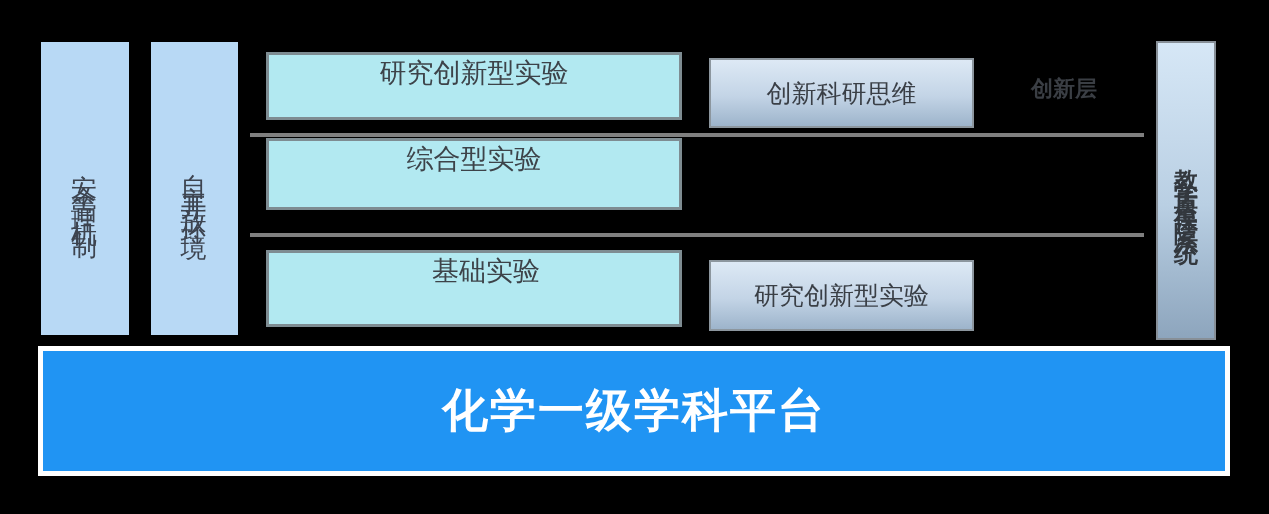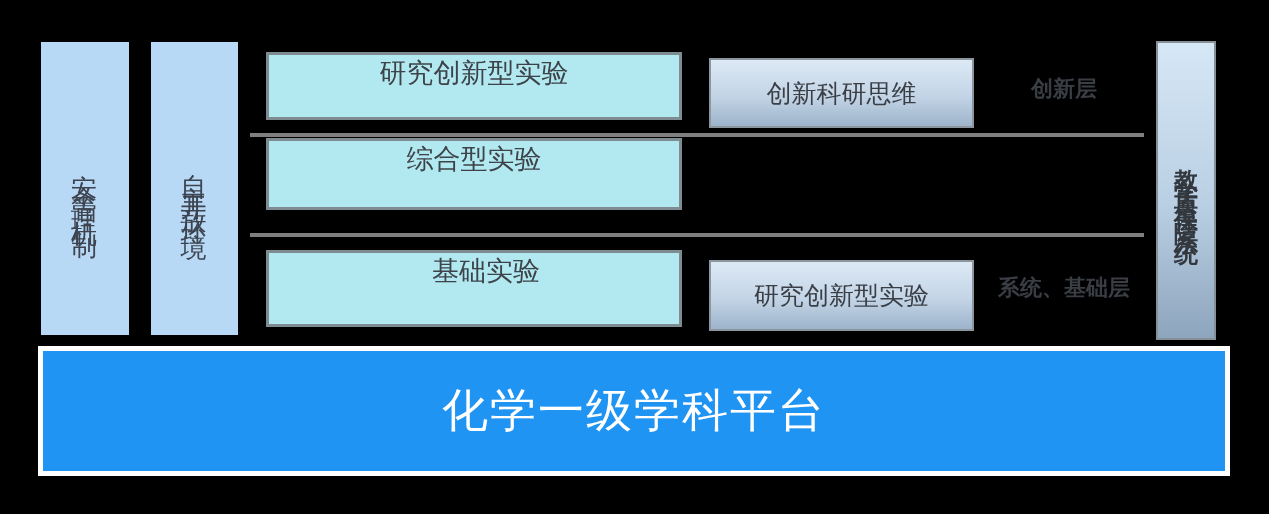--- a/index.html
+++ b/index.html
@@ -45,21 +45,21 @@
   #right-pillar .vtext{
     writing-mode:vertical-rl;text-orientation:upright;
     font-size:24px;font-weight:700;color:#33383e;letter-spacing:0.42em;
   }
   #platform-bar{
     position:absolute;left:38px;top:346px;width:1192px;height:130px;box-sizing:border-box;
     background:#2094f3;border:5px solid #ffffff;
     display:flex;align-items:center;justify-content:center;
   }
   #platform-bar .label{
-    font-size:46px;font-weight:400;color:#ffffff;letter-spacing:2px;
+    font-size:46px;font-weight:700;color:#ffffff;letter-spacing:2px;
   }
 </style>
 </head>
 <body>
 
 <div id="stage">
 
   <div class="pillar" style="left:41px;">
     <span class="vtext">安全管理机制</span>
   </div>
@@ -84,23 +84,20 @@
   </div>
 
   <div class="sep-line" style="top:233px;"></div>
 
   <div class="exp-box" style="top:250px;height:77px;padding-left:24px;">
     <span>基础实验</span>
   </div>
   <div class="ability-box" style="top:252px;height:71px;">
     <span>研究创新型实验</span>
   </div>
-  <div class="layer-label" style="top:273px;">
-    <span>系统、基础层</span>
-  </div>
 
   <div id="right-pillar">
     <span class="vtext">教学质量保障系统</span>
   </div>
 
   <div id="platform-bar">
     <span class="label">化学一级学科平台</span>
   </div>
 
 </div>

